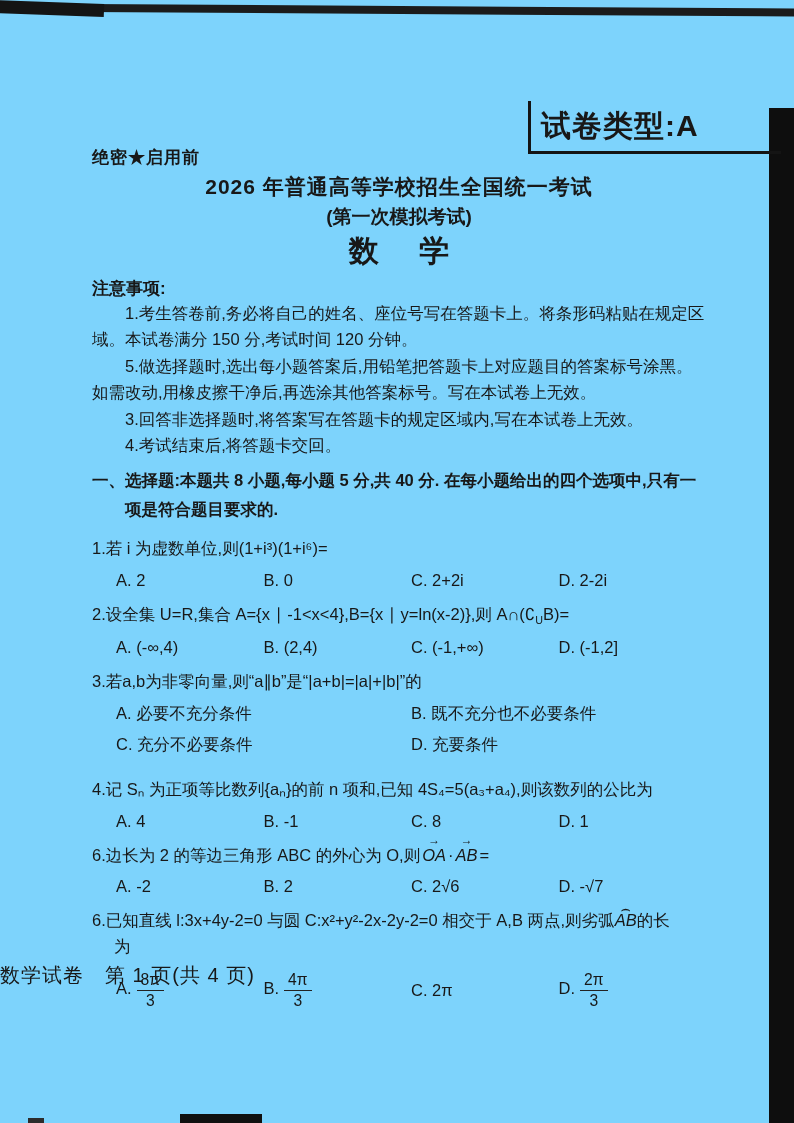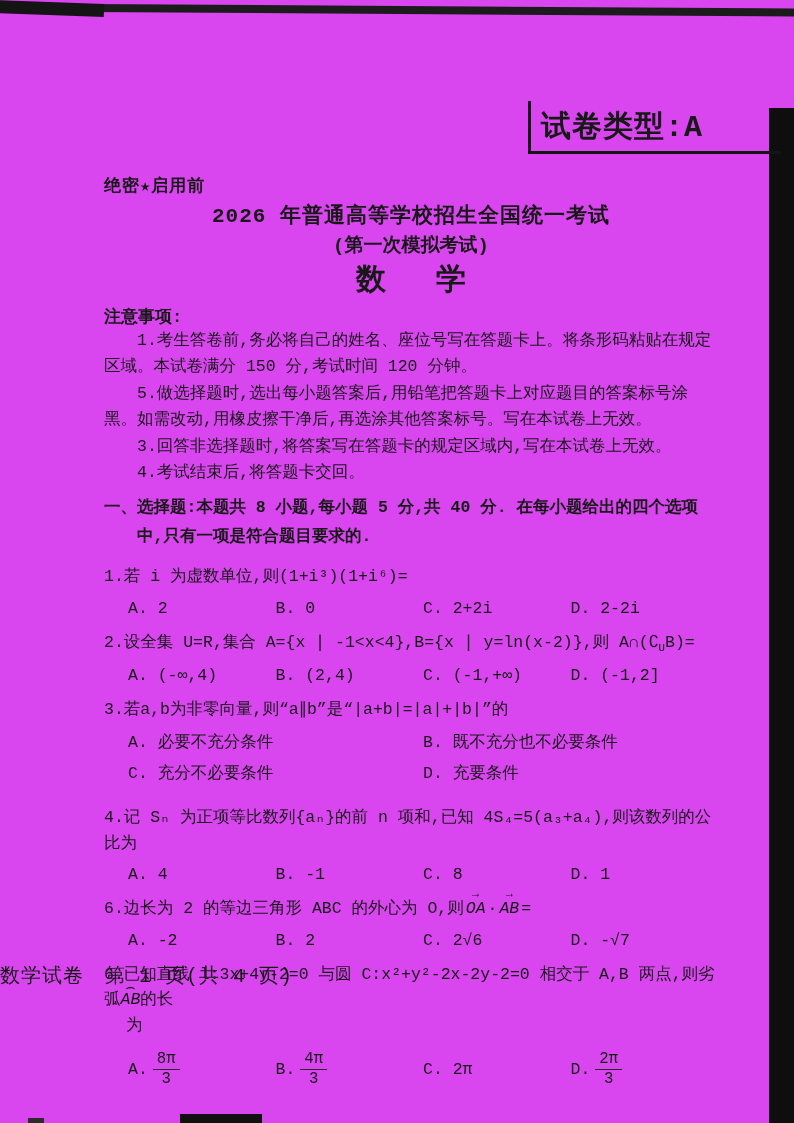--- a/index.html
+++ b/index.html
@@ -1,40 +1,40 @@
 <!DOCTYPE html>
 <html><head>
 <meta charset="utf-8">
 <style>
   html,body { margin:0; padding:0; background:#e8e8e8; }
   .page {
     position:relative;
     width:794px; height:1123px;
     margin:0 auto;
-    background:#d946ef;
+    background:#7dd3fc;
     overflow:hidden;
-    font-family:Liberation Mono, monospace;
+    font-family:Liberation Sans, sans-serif;
     color:#181818;
   }
 
   
   .scan-top { position:absolute; top:6px; left:-10px; width:820px; height:8px; background:#1b1b1b; transform:rotate(0.35deg); }
   .scan-top-blob { position:absolute; top:2px; left:-6px; width:110px; height:13px; background:#141414; transform:rotate(2deg); }
   .scan-right { position:absolute; top:108px; right:0; width:25px; height:1015px; background:#0e0e0e; }
   .scan-bottom { position:absolute; left:180px; bottom:0; width:82px; height:9px; background:#101010; }
   .scan-bottom2 { position:absolute; left:28px; bottom:0; width:16px; height:5px; background:#2c2c2c; }
 
   
   .paper-type {
     position:absolute; left:528px; top:101px; width:240px; height:50px;
     border-left:3px solid #141414; border-bottom:3px solid #141414;
     display:flex; align-items:center; padding-left:10px;
     font-size:30px; font-weight:700; letter-spacing:1px;
   }
-  .doc { position:absolute; left:104px; top:146px; width:614px;margin-top:28px; }
+  .doc { position:absolute; left:92px; top:146px; width:614px; }
   .secrecy { font-size:17px; font-weight:700; letter-spacing:1px; }
   .title { text-align:center; font-size:21px; font-weight:700; margin-top:4px; letter-spacing:1px; }
   .subtitle { text-align:center; font-size:19px; font-weight:700; margin-top:3px; }
   .subject { text-align:center; font-size:30px; font-weight:700; letter-spacing:16px; margin-top:1px; text-indent:16px; }
 
   .notices-heading { font-size:17px; font-weight:700; margin-top:5px; }
   .notice { margin:0; text-indent:2em; font-size:16.5px; line-height:1.6; }
 
   .section-heading {
     margin-top:8px; font-size:16.5px; font-weight:700; line-height:1.75;

